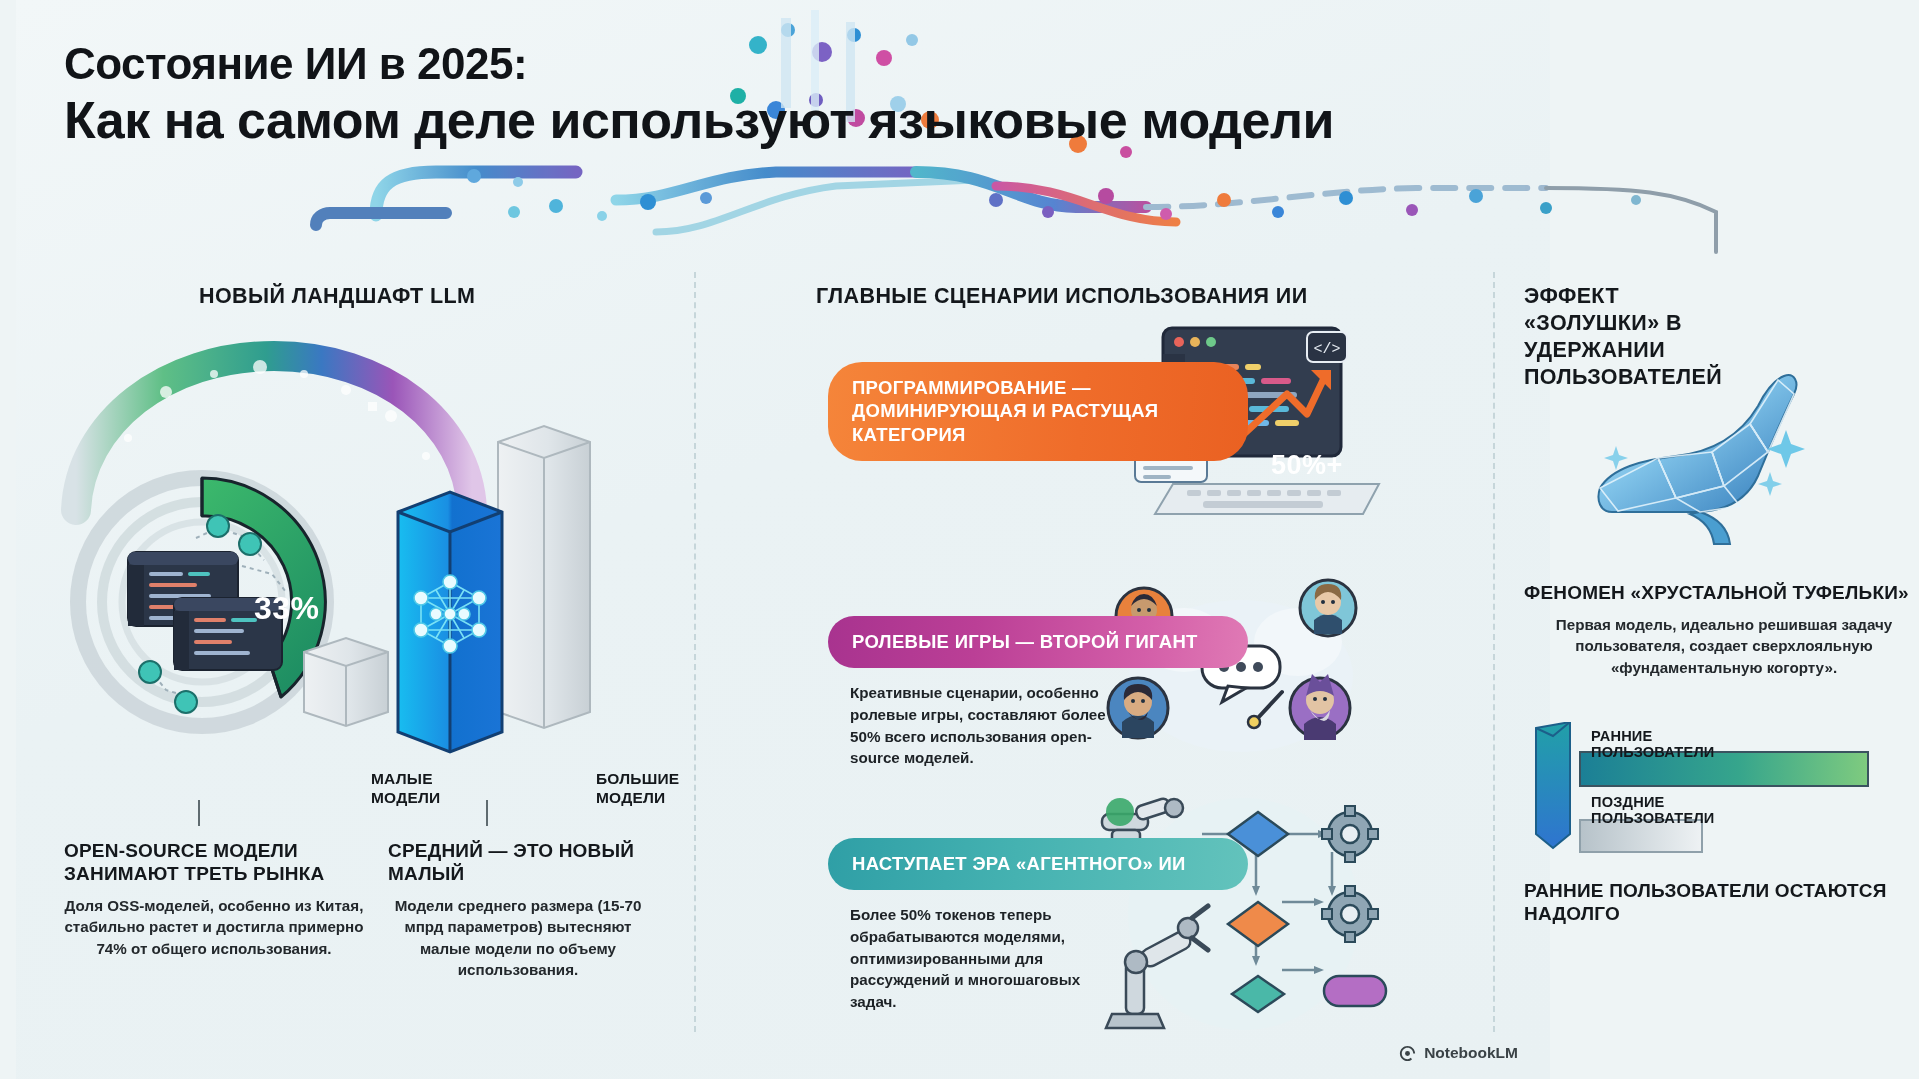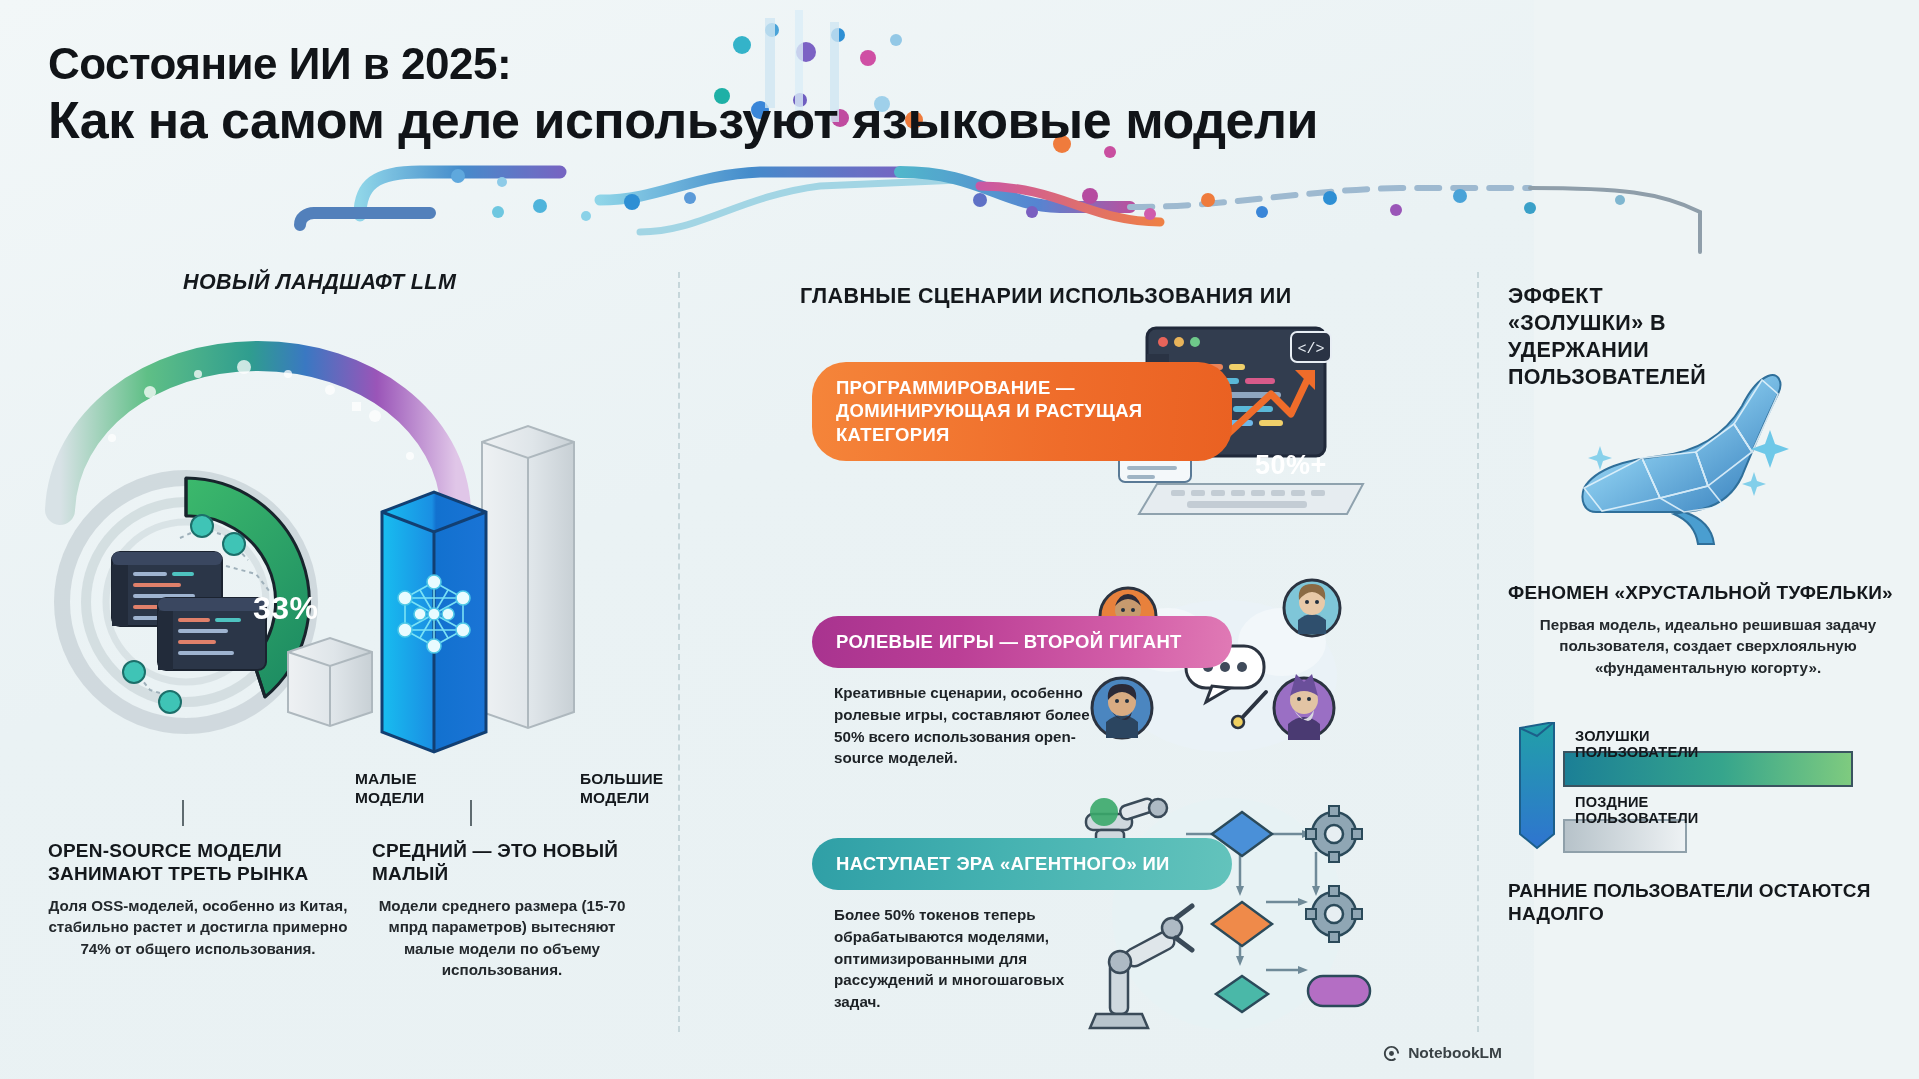--- a/index.html
+++ b/index.html
@@ -6,20 +6,21 @@
   html, body {
     width: 1919px; height: 1079px;
     font-family: "Liberation Sans", sans-serif;
     background: #eef4f5;
     overflow: hidden;
   }
   #canvas {
     position: relative;
     width: 1534px; height: 1079px;
     background: linear-gradient(160deg,#f2f7f8 0%,#eaf2f4 45%,#e9f1f3 100%);
+    margin-left: 16px;
   }
 
   
   .title-wrap { position: absolute; left: 48px; top: 38px; }
   .title-line {
     font-weight: 700;
     font-size: 44px;
     line-height: 1.18;
     letter-spacing: -0.5px;
     color: #111418;
@@ -40,29 +41,29 @@
 
   
   .sec-head {
     position: absolute;
     font-weight: 700;
     font-size: 21.5px;
     letter-spacing: 0.4px;
     color: #14181c;
     line-height: 1.25;
   }
-  #head-left  { left: 183px; top: 269px; font-style: italic; }
+  #head-left  { left: 183px; top: 283px; }
   #head-mid   { left: 800px; top: 283px; }
   #head-right { left: 1508px; top: 283px; }
 
   
   .left-visual { position: absolute; left: 30px; top: 330px; width: 620px; height: 470px; }
 
   .donut-pct {
-    position: absolute; left: 253px; top: 590px;
+    position: absolute; left: 238px; top: 590px;
     font-size: 32px; font-weight: 700; color: #ffffff;
     letter-spacing: 0.5px;
   }
 
   .bar-label {
     position: absolute;
     font-size: 15.5px; font-weight: 700; color: #14181c;
     line-height: 1.2; letter-spacing: 0.2px;
   }
   #lbl-small { left: 355px; top: 770px; width: 110px; }
@@ -599,21 +600,21 @@
       <linearGradient id="spine" x1="0" y1="0" x2="0" y2="1">
         <stop offset="0%" stop-color="#21a0a8"></stop>
           <stop offset="100%" stop-color="#2f74d0"></stop>
       </linearGradient>
     </defs>
     <path d="M12 6 L46 0 L46 112 L29 126 L12 112 Z" fill="url(#spine)" stroke="#1c5f8a" stroke-width="2"></path>
     <path d="M12 6 L29 14 L46 0" fill="none" stroke="#1c5f8a" stroke-width="2"></path>
     <rect x="56" y="30" width="288" height="34" fill="url(#retEarly)" stroke="#3a5360" stroke-width="2"></rect>
     <rect x="56" y="98" width="122" height="32" fill="url(#retLate)" stroke="#8fa0aa" stroke-width="2"></rect>
   </svg>
-  <div class="ret-label" id="ret-lbl-early">ЗОЛУШКИ ПОЛЬЗОВАТЕЛИ</div>
+  <div class="ret-label" id="ret-lbl-early">РАННИЕ ПОЛЬЗОВАТЕЛИ</div>
   <div class="ret-label" id="ret-lbl-late">ПОЗДНИЕ ПОЛЬЗОВАТЕЛИ</div>
 
   <div class="callout" id="co-early">
     <h3>РАННИЕ ПОЛЬЗОВАТЕЛИ ОСТАЮТСЯ НАДОЛГО</h3>
   </div>
 
   <div id="footer">
     <svg width="19" height="19" viewBox="0 0 20 20">
       <path d="M10 2 C5.6 2 2 5.6 2 10 C2 14.4 5.6 18 10 18 C12 18 13.6 17.2 14.8 16 L13.4 14.6 C12.5 15.5 11.3 16 10 16 C6.7 16 4 13.3 4 10 C4 6.7 6.7 4 10 4 C13.3 4 16 6.7 16 10 L18 10 C18 5.6 14.4 2 10 2 Z" fill="#3a4246"></path>
       <circle cx="10" cy="10" r="2.6" fill="#3a4246"></circle>

